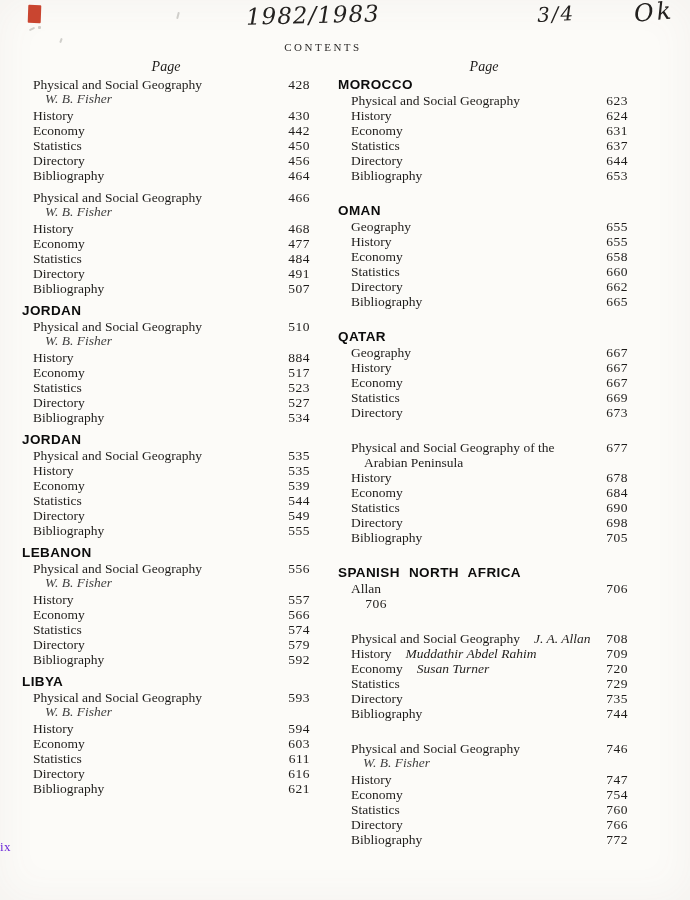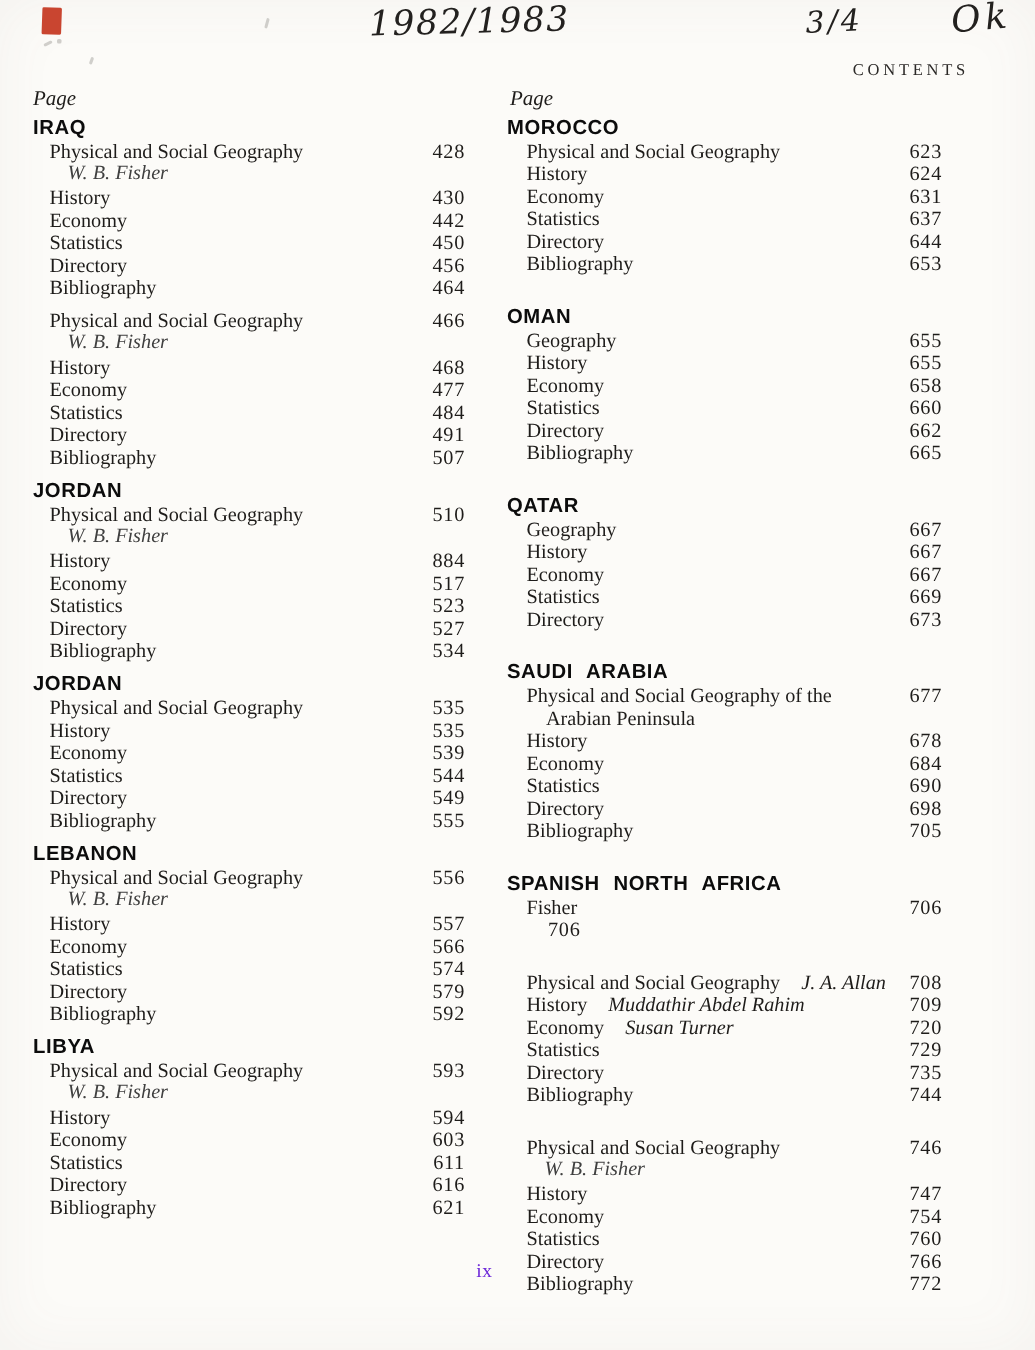--- a/index.html
+++ b/index.html
@@ -28,26 +28,26 @@
   .hand{
     position:absolute;
     font-family:"DejaVu Serif","Liberation Serif",serif;
     font-style:italic;color:#23211f;white-space:nowrap;
   }
   .hand-year{left:246px;top:2px;font-size:23px;letter-spacing:1px;transform:rotate(-1.5deg);}
   .hand-fraction{left:537px;top:2px;font-size:20px;letter-spacing:2px;transform:rotate(-3deg);}
   .hand-ok{left:634px;top:-2px;font-size:24px;letter-spacing:3px;transform:rotate(-5deg);}
   
   .contents-title{
-    position:absolute;left:0;top:41px;width:646px;text-align:right;
+    position:absolute;left:0;top:41px;width:646px;text-align:center;
     font-size:11px;letter-spacing:2.5px;color:#2b2927;font-weight:400;
   }
   .page-label{
     position:absolute;top:59px;font-style:italic;font-size:14px;color:#1f1d1b;
-    text-align:left;
+    text-align:center;
   }
   .page-label.left{left:22px;width:288px;}
   .page-label.right{left:340px;width:288px;}
   
   .col{position:absolute;top:77px;font-size:13.5px;line-height:15px;}
   .col-left{left:22px;width:288px;}
   .col-right{left:338px;width:290px;}
   .section{margin-top:7px;}
   .col-right .section{margin-top:20px;}
   .section:first-child{margin-top:0;}
@@ -60,21 +60,21 @@
   .col-right .entry{padding-left:13px;}
   .elabel{flex:1;color:#1e1c1a;}
   .l2{display:block;padding-left:13px;}
   .author-inline{font-style:italic;margin-left:14px;}
   .epage{width:36px;text-align:right;letter-spacing:.5px;white-space:nowrap;}
   .author-below{
     font-style:italic;padding-left:23px;line-height:13px;margin:0 0 3px 0;color:#404040;
   }
   .col-right .author-below{padding-left:25px;}
   .folio{
-    position:absolute;left:0;top:839px;width:646px;text-align:center;
+    position:absolute;left:0;top:839px;width:646px;text-align:left;
     font-size:13px;color:#6d28d9;letter-spacing:.5px;
   }
 </style>
 </head>
 <body>
 
 <div class="page">
   <div class="red-tab"></div>
   <div class="speck s1"></div>
   <div class="speck s2"></div>
@@ -84,21 +84,20 @@
   <div class="hand hand-year">1982/1983</div>
   <div class="hand hand-fraction">3/4</div>
   <div class="hand hand-ok">Ok</div>
 
   <div class="contents-title">CONTENTS</div>
   <div class="page-label left">Page</div>
   <div class="page-label right">Page</div>
 
   <div class="col col-left" id="col-0">
       <div class="section">
-        <div class="country">IRAQ</div>
         <div class="entry">
           <div class="elabel"><span>Physical and Social Geography</span></div>
           <div class="epage">428</div>
         </div>
         <div class="author-below">W. B. Fisher</div>
         <div class="entry">
           <div class="elabel"><span>History</span></div>
           <div class="epage">430</div>
         </div>
         <div class="entry">
@@ -329,21 +328,20 @@
         <div class="entry">
           <div class="elabel"><span>Statistics</span></div>
           <div class="epage">669</div>
         </div>
         <div class="entry">
           <div class="elabel"><span>Directory</span></div>
           <div class="epage">673</div>
         </div>
       </div>
       <div class="section">
-        <div class="country">SAUDI ARABIA</div>
         <div class="entry">
           <div class="elabel"><span>Physical and Social Geography of the</span><span class="l2">Arabian Peninsula</span></div>
           <div class="epage">677</div>
         </div>
         <div class="entry">
           <div class="elabel"><span>History</span></div>
           <div class="epage">678</div>
         </div>
         <div class="entry">
           <div class="elabel"><span>Economy</span></div>
@@ -358,21 +356,21 @@
           <div class="epage">698</div>
         </div>
         <div class="entry">
           <div class="elabel"><span>Bibliography</span></div>
           <div class="epage">705</div>
         </div>
       </div>
       <div class="section">
         <div class="country">SPANISH NORTH AFRICA</div>
         <div class="entry">
-          <div class="elabel"><span>Fisher</span></div>
+          <div class="elabel"><span>Allan</span></div>
           <div class="epage">706</div>
         </div>
         <div class="entry">
           <div class="epage">706</div>
         </div>
       </div>
       <div class="section">
         <div class="entry">
           <div class="elabel"><span>Physical and Social Geography</span><span class="author-inline">J. A. Allan</span></div>
           <div class="epage">708</div>

